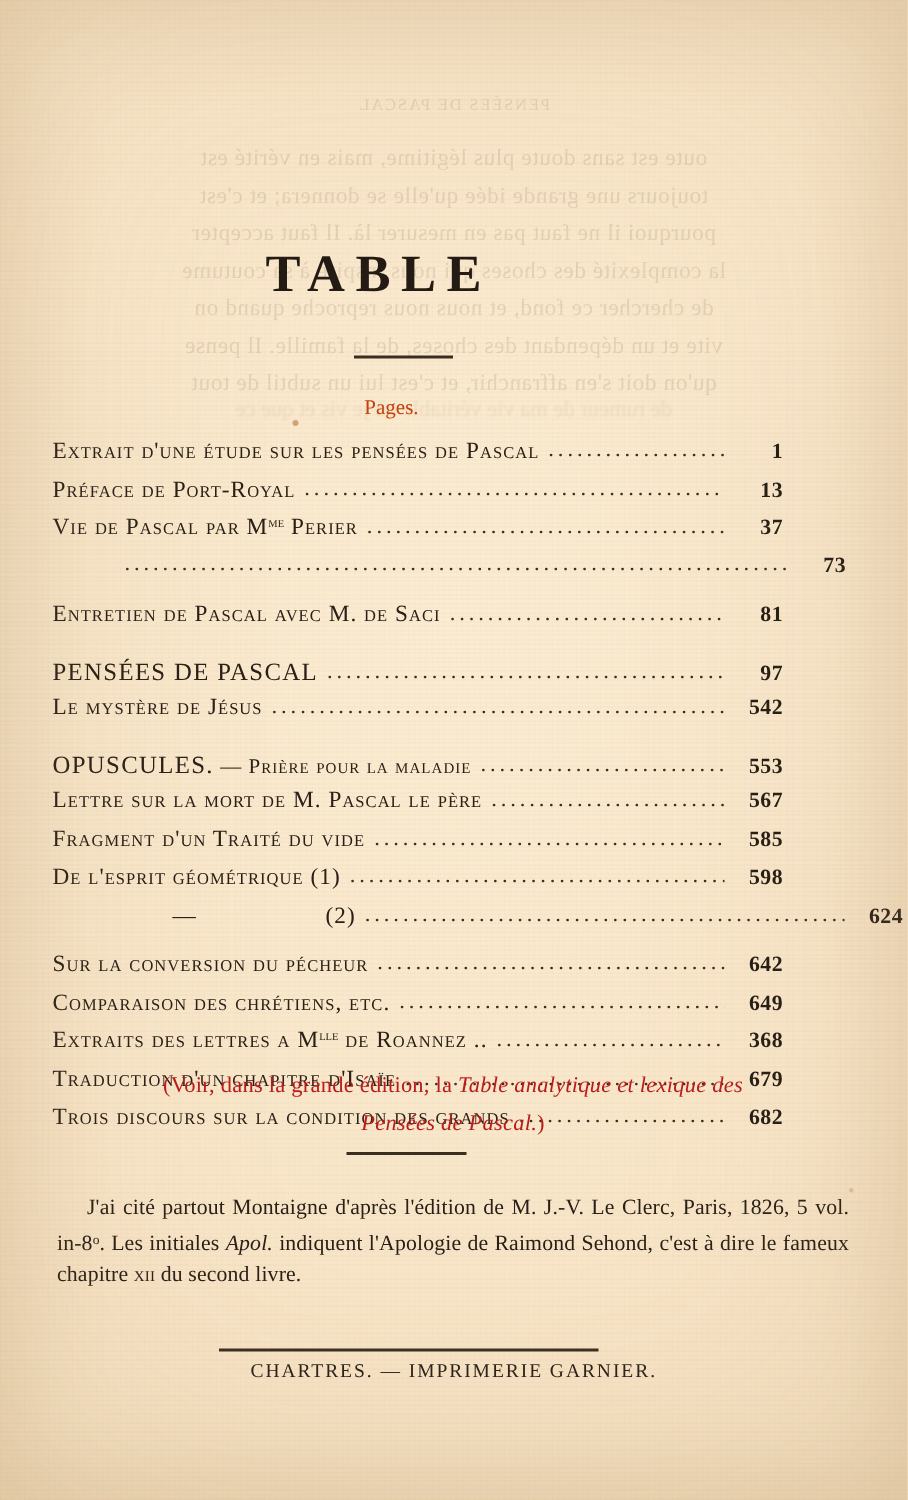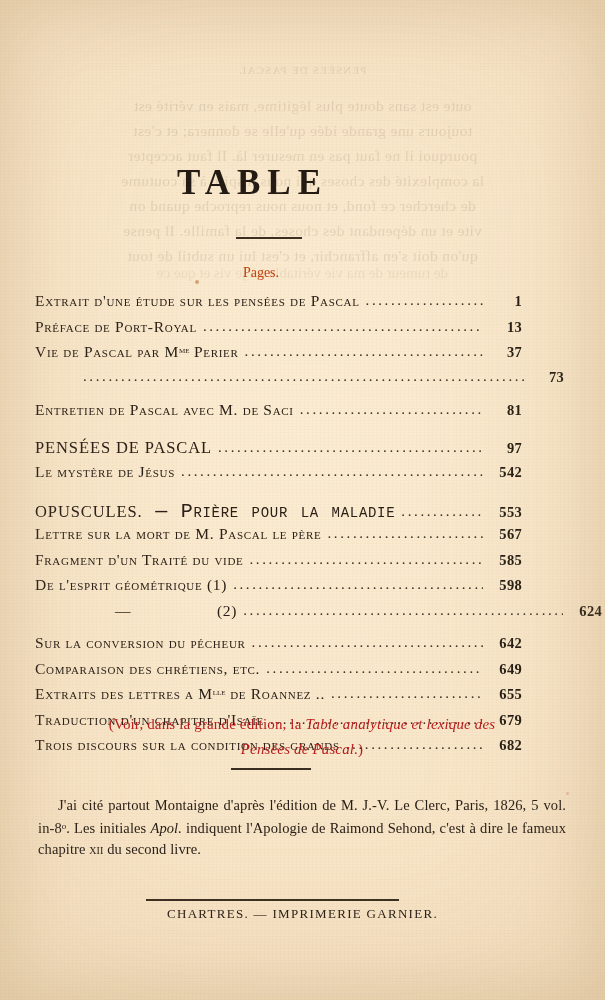--- a/index.html
+++ b/index.html
@@ -136,23 +136,22 @@
   }
   .row.major .lbl {
     font-variant: normal;
     text-transform: uppercase;
     font-size: 16.5px;
     letter-spacing: .9px;
   }
   .row.major .lbl .tail {
     font-variant: small-caps;
     text-transform: none;
-    font-size: 20px;
+    font-size: 14px;
     letter-spacing: .7px;
-    font-family: Liberation Mono, monospace;
   }
   .lead {
     flex: 1 1 auto;
     overflow: hidden;
     margin: 0 5px 0 6px;
     font-size: 15px;
     letter-spacing: 2.6px;
     color: #3b2f21;
     transform: translateY(-1px);
   }
@@ -348,21 +347,21 @@
         <span class="num">642</span>
       </div>
       <div class="row">
         <span class="lbl">Comparaison des chrétiens, etc.</span>
         <span class="lead">........................................................................</span>
         <span class="num">649</span>
       </div>
       <div class="row">
         <span class="lbl">Extraits des lettres a M<sup>lle</sup><span class="tail"> de Roannez ..</span></span>
         <span class="lead">........................................................................</span>
-        <span class="num">655</span>
+        <span class="num">368</span>
       </div>
       <div class="row">
         <span class="lbl">Traduction d'un chapitre d'Isaïe</span>
         <span class="lead">........................................................................</span>
         <span class="num">679</span>
       </div>
       <div class="row">
         <span class="lbl">Trois discours sur la condition des grands</span>
         <span class="lead">........................................................................</span>
         <span class="num">682</span>

